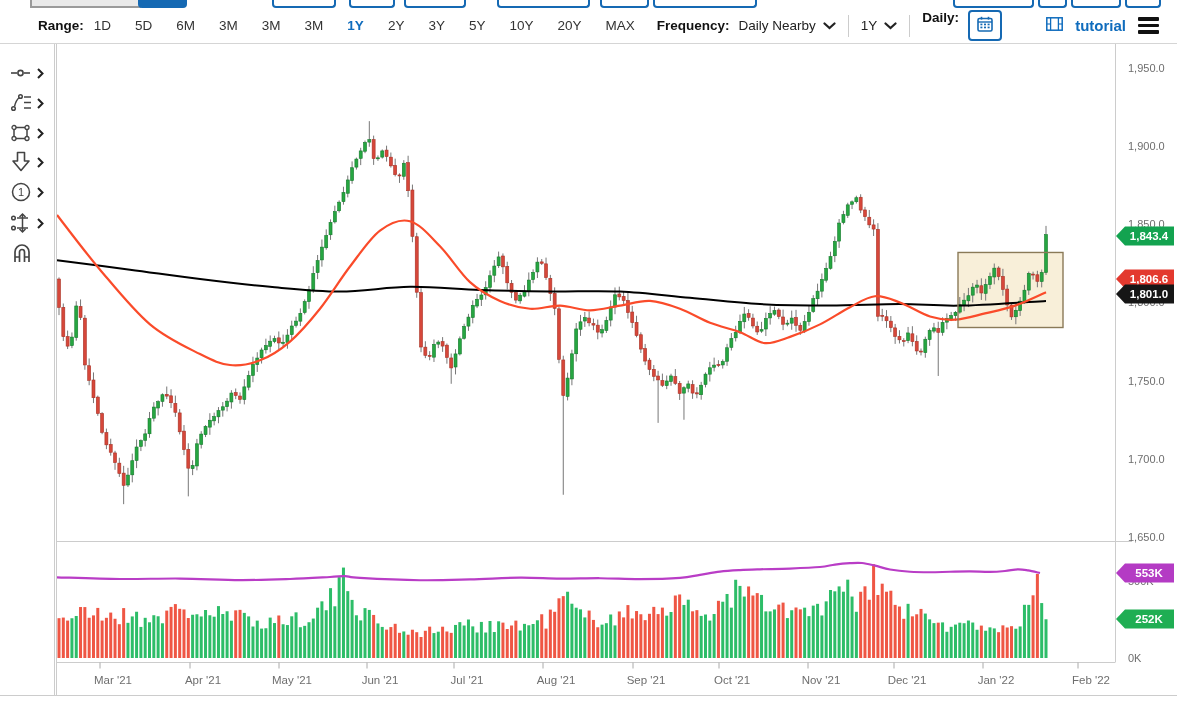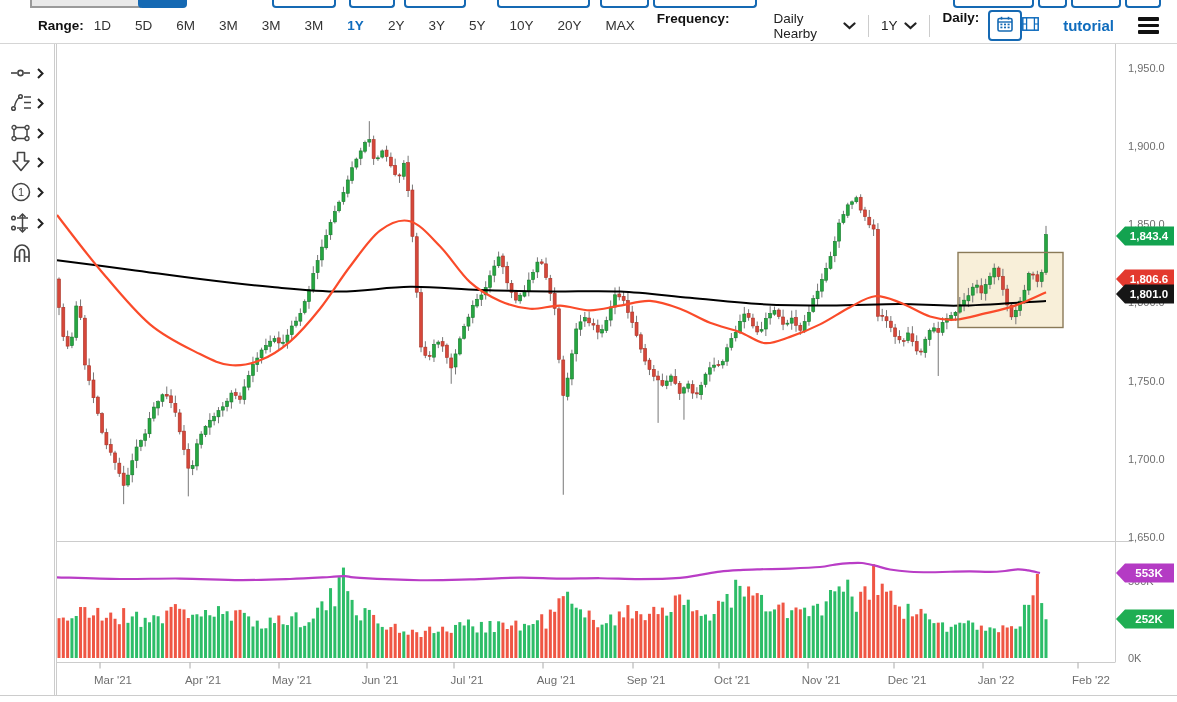--- a/index.html
+++ b/index.html
@@ -16,21 +16,21 @@
   #toolbar .bold{font-weight:bold;color:#111;}
   .rngwrap{display:flex;align-items:center;gap:24px;margin-left:10px;}
   .rng{color:#333;cursor:pointer;}
   .rng.active{color:#0f6cbd;font-weight:bold;}
   .vdiv{width:1px;height:22px;background:#ccc;margin:0 12px;}
   .ddchev{margin-left:7px;display:inline-block;}
   #freq-group,#period-group,#date-group{display:flex;align-items:flex-start;}
   #freq-group{margin-left:22px;gap:9px;}
   #date-btn{width:30px;height:27px;border:2px solid #1569b3;border-radius:4px;background:#fff;
             display:flex;align-items:center;justify-content:center;margin-left:9px;cursor:pointer;}
-  #tut{margin-left:auto;display:flex;align-items:center;gap:24px;margin-right:16px;}
+  #tut{margin-left:auto;display:flex;align-items:center;gap:12px;margin-right:16px;}
   #tut .lbl{color:#0f6cbd;font-weight:bold;font-size:15px;}
   #burger{display:flex;flex-direction:column;gap:3px;margin-right:2px;cursor:pointer;}
   #burger div{width:21px;height:3.5px;background:#111;border-radius:1px;}
   #toolbar-border{position:absolute;left:0;top:43px;width:1177px;height:1px;background:#d5d5d5;}
   
   #sidebar{position:absolute;left:0;top:44px;width:55px;height:651px;background:#fff;
            border-right:1px solid #ccc;box-sizing:border-box;}
   .tool{position:absolute;left:10px;width:42px;height:26px;display:flex;align-items:center;
         gap:5px;cursor:pointer;}
   .tool svg{flex:none;}
@@ -72,21 +72,21 @@
         <span class="rng active">1Y</span>
         <span class="rng">2Y</span>
         <span class="rng">3Y</span>
         <span class="rng">5Y</span>
         <span class="rng">10Y</span>
         <span class="rng">20Y</span>
         <span class="rng">MAX</span>
       </span>
     <span id="freq-group">
       <span class="bold">Frequency:</span>
-      <span style="display:flex;align-items:center;margin-left:35px;">
+      <span style="display:flex;align-items:center;">
         <span>Daily Nearby</span>
         <span class="ddchev">
           <svg width="13" height="8" viewBox="0 0 13 8">
               <path d="M1.5 1.5 L6.5 6 L11.5 1.5" fill="none" stroke="#222" stroke-width="2.2" stroke-linecap="round"></path>
             </svg>
         </span>
       </span>
     </span>
     <span class="vdiv"></span>
     <span id="period-group">

